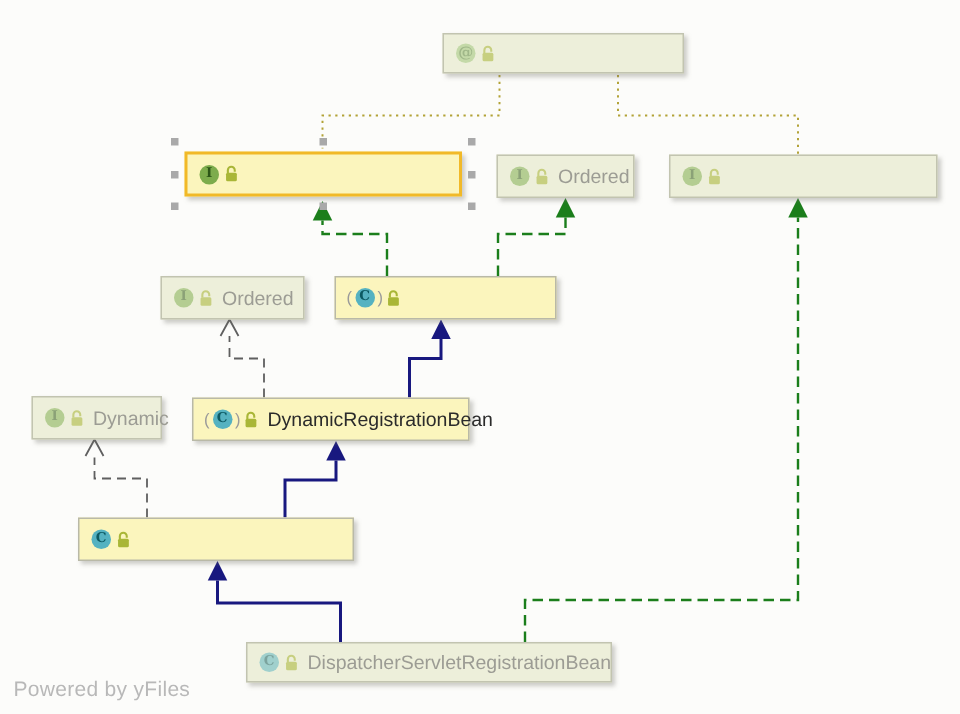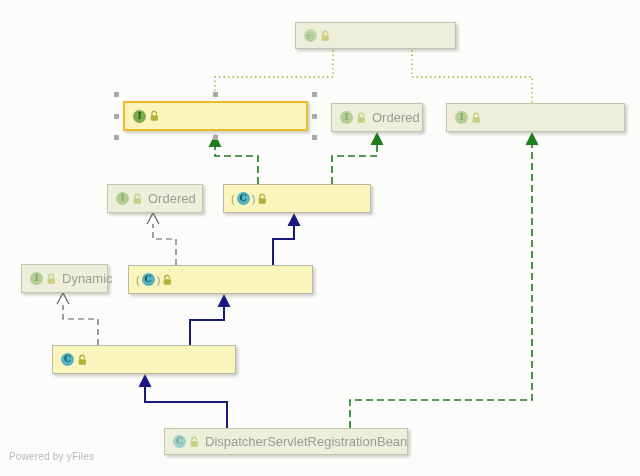--- a/index.html
+++ b/index.html
@@ -39,21 +39,21 @@
   .edge.extends{stroke:#18187f;stroke-width:2;}
   .edge.implements{stroke:#1b7e1b;stroke-width:1.6;stroke-dasharray:7 4;}
   .edge.dependency{stroke:#5f5f5f;stroke-width:1.2;stroke-dasharray:6 4;}
   .edge.annotation{stroke:#b2a236;stroke-width:1.3;stroke-dasharray:1.5 3;}
   .head.extends{fill:#18187f;}
   .head.implements{fill:#1b7e1b;}
   .head.open{fill:#fcfcfa;stroke:#5f5f5f;stroke-width:1.2;}
 
   #powered{
     position:absolute;left:9px;top:451px;
-    font-size:10px;color:#b8b8b8;letter-spacing:.2px;
+    font-size:14px;color:#b8b8b8;letter-spacing:.2px;
   }
 </style>
 </head>
 <body>
 
 <div id="canvas">
   <svg id="edges" xmlns="http://www.w3.org/2000/svg">
       <polyline points="333,50 333,77 215,77 215,99" class="edge annotation"></polyline>
       <polyline points="412,50 412,77 532,77 532,103" class="edge annotation"></polyline>
       <polyline points="258,184 258,156 215,156 215,147" class="edge implements"></polyline>
@@ -153,20 +153,21 @@
     <div class="node " style="left: 128px; top: 265px; width: 185px; height: 29px;">
       <span class="icons">
         <span class="paren">(</span>
         <span class="badge cls">C</span>
         <span class="paren">)</span>
         <svg class="lock" width="11" height="12" viewBox="0 0 11 12">
           <path d="M2.9 5.4 V3.5 a2.3 2.3 0 0 1 4.6 0 V4.5" fill="none" stroke="#a9b637" stroke-width="1.4"></path>
           <rect x="1.7" y="5.2" width="7.2" height="5.6" rx="1" fill="#a9b637"></rect>
         </svg>
       </span>
+      <span class="label">DynamicRegistrationBean</span>
     </div>
     <div class="node " style="left: 52px; top: 345px; width: 184px; height: 29px;">
       <span class="icons">
         <span class="badge cls">C</span>
         <svg class="lock" width="11" height="12" viewBox="0 0 11 12">
           <path d="M2.9 5.4 V3.5 a2.3 2.3 0 0 1 4.6 0 V4.5" fill="none" stroke="#a9b637" stroke-width="1.4"></path>
           <rect x="1.7" y="5.2" width="7.2" height="5.6" rx="1" fill="#a9b637"></rect>
         </svg>
       </span>
     </div>

